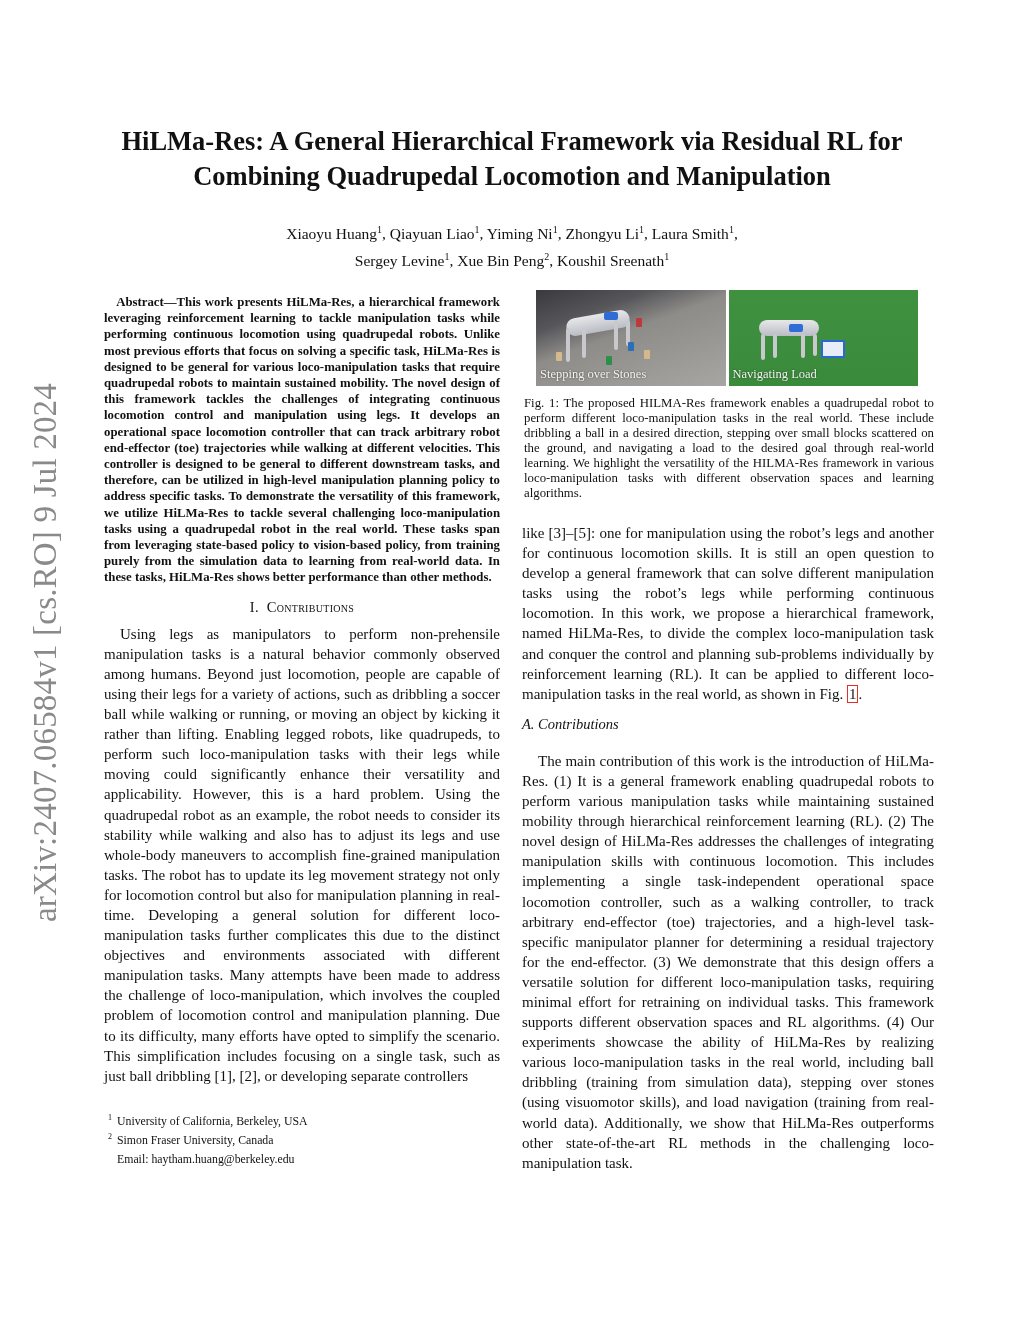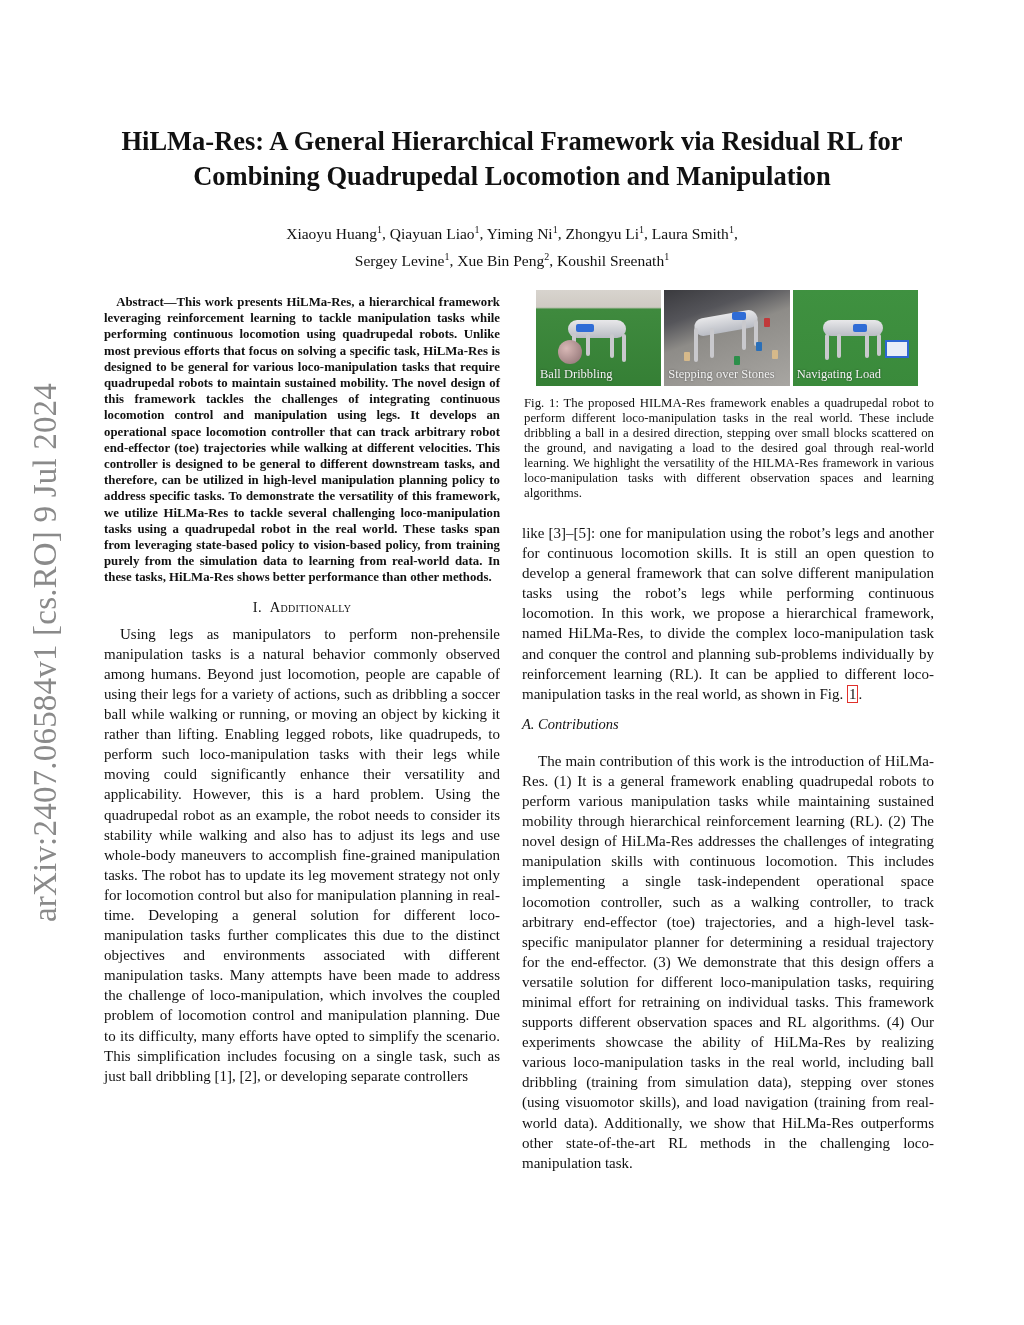--- a/index.html
+++ b/index.html
@@ -99,39 +99,34 @@
     <span><span>Koushil Sreenath</span><sup>1</sup><span></span></span>
   </div>
 </div>
 
 <div class="col-left">
   <p class="abstract">
     &nbsp;&nbsp;&nbsp;<span class="abs-label">Abstract</span><span>—</span><span>This work presents HiLMa-Res, a hierarchical framework leveraging reinforcement learning to tackle manipulation tasks while performing continuous locomotion using quadrupedal robots. Unlike most previous efforts that focus on solving a specific task, HiLMa-Res is designed to be general for various loco-manipulation tasks that require quadrupedal robots to maintain sustained mobility. The novel design of this framework tackles the challenges of integrating continuous locomotion control and manipulation using legs. It develops an operational space locomotion controller that can track arbitrary robot end-effector (toe) trajectories while walking at different velocities. This controller is designed to be general to different downstream tasks, and therefore, can be utilized in high-level manipulation planning policy to address specific tasks. To demonstrate the versatility of this framework, we utilize HiLMa-Res to tackle several challenging loco-manipulation tasks using a quadrupedal robot in the real world. These tasks span from leveraging state-based policy to vision-based policy, from training purely from the simulation data to learning from real-world data. In these tasks, HiLMa-Res shows better performance than other methods.</span>
   </p>
 
   <div class="section-heading">
-    <span>I.</span>&nbsp;&nbsp;<span>Additionally</span>
+    <span>I.</span>&nbsp;&nbsp;<span>Contributions</span>
   </div>
 
   <p class="body-text">Using legs as manipulators to perform non-prehensile manipulation tasks is a natural behavior commonly observed among humans. Beyond just locomotion, people are capable of using their legs for a variety of actions, such as dribbling a soccer ball while walking or running, or moving an object by kicking it rather than lifting. Enabling legged robots, like quadrupeds, to perform such loco-manipulation tasks with their legs while moving could significantly enhance their versatility and applicability. However, this is a hard problem. Using the quadrupedal robot as an example, the robot needs to consider its stability while walking and also has to adjust its legs and use whole-body maneuvers to accomplish fine-grained manipulation tasks. The robot has to update its leg movement strategy not only for locomotion control but also for manipulation planning in real-time. Developing a general solution for different loco-manipulation tasks further complicates this due to the distinct objectives and environments associated with different manipulation tasks. Many attempts have been made to address the challenge of loco-manipulation, which involves the coupled problem of locomotion control and manipulation planning. Due to its difficulty, many efforts have opted to simplify the scenario. This simplification includes focusing on a single task, such as just ball dribbling [1], [2], or developing separate controllers</p>
 
+  <div class="footnotes">
+    <div><sup>1</sup><span>University of California, Berkeley, USA</span></div>
+    <div><sup>2</sup><span>Simon Fraser University, Canada</span></div>
+    <div><sup></sup><span style="margin-left:4px">Email: haytham.huang@berkeley.edu</span></div>
+  </div>
 </div>
 
 <div class="col-right">
   <div class="figure-strip">
-    <div class="panel panel-1">
-      <div class="robot" style="left:32px; top:30px; width:58px; height:18px;"></div>
-      <div class="robot-stripe" style="left:40px; top:34px; width:18px;"></div>
-      <div class="leg" style="left:36px; top:44px; height:26px;"></div>
-      <div class="leg" style="left:50px; top:44px; height:22px;"></div>
-      <div class="leg" style="left:74px; top:44px; height:24px;"></div>
-      <div class="leg" style="left:86px; top:44px; height:28px;"></div>
-      <div class="ball" style="left:22px; top:50px;"></div>
-      <span class="caption-label">Ball Dribbling</span>
-    </div>
     <div class="panel panel-2">
       <div class="robot" style="left:30px; top:24px; width:64px; height:18px; transform:rotate(-10deg);"></div>
       <div class="robot-stripe" style="left:68px; top:22px; width:14px;"></div>
       <div class="leg" style="left:30px; top:38px; height:34px;"></div>
       <div class="leg" style="left:46px; top:38px; height:30px;"></div>
       <div class="leg" style="left:78px; top:30px; height:30px;"></div>
       <div class="leg" style="left:90px; top:30px; height:26px;"></div>
       <div class="block" style="left:20px; top:62px; background:#d6b98a;"></div>
       <div class="block" style="left:100px; top:28px; background:#c0393a;"></div>
       <div class="block" style="left:92px; top:52px; background:#2a6fb8;"></div>

